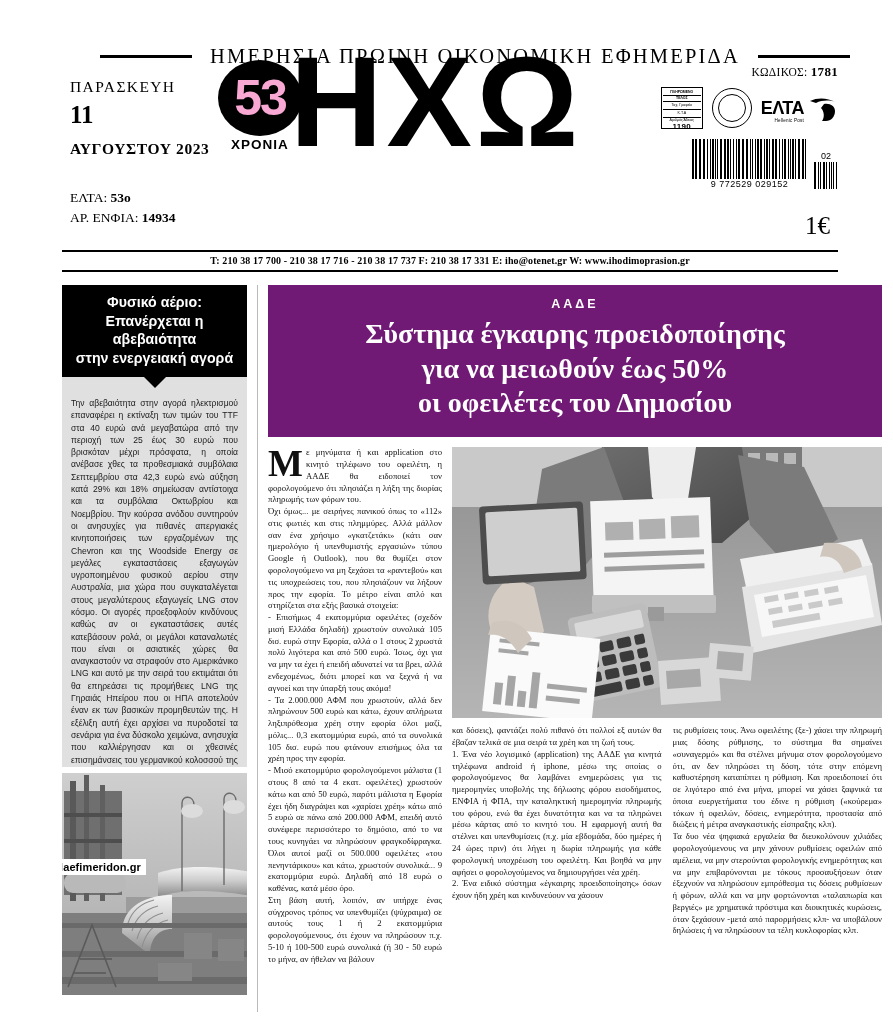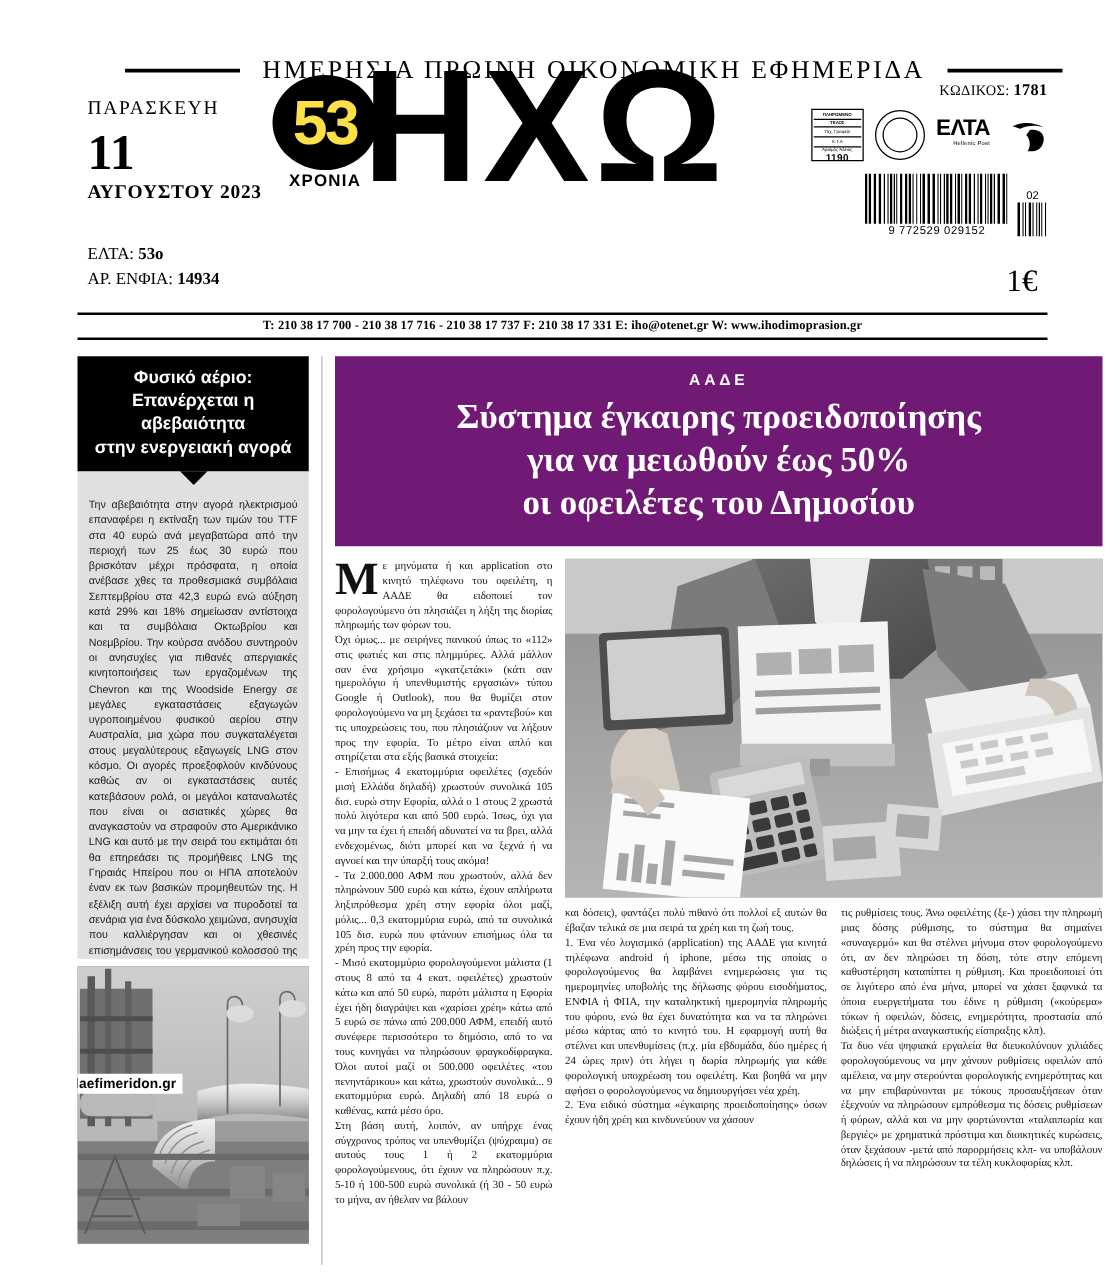--- a/index.html
+++ b/index.html
@@ -63,24 +63,24 @@
     left: 8px; top: 22px;
     width: 190px;
     font-family: "Liberation Serif", serif;
   }
   .dateblock .weekday {
     font-size: 15.5px;
     letter-spacing: 1.4px;
     margin-bottom: 6px;
   }
   .dateblock .daynum {
-    font-size: 40px;
+    font-size: 25px;
     font-weight: bold;
     line-height: 1;
-    margin-bottom: 3px;
+    margin-bottom: 13px;
   }
   .dateblock .monthyear {
     font-size: 15.5px;
     font-weight: bold;
     letter-spacing: 0.6px;
   }
   .dateblock .etos {
     margin-top: 30px;
     font-size: 13.5px;
     line-height: 1.45;
@@ -97,21 +97,21 @@
   .badge53 {
     position: absolute;
     left: 0px; top: 4px;
     width: 92px; height: 96px;
     text-align: center;
   }
   .badge53 .ellipse {
     width: 84px; height: 76px;
     border-radius: 50%;
     background: #000;
-    color: #fde047;
+    color: #f9a8d4;
     display: flex;
     align-items: center;
     justify-content: center;
     font-family: "Liberation Sans", sans-serif;
     font-weight: bold;
     font-size: 50px;
     letter-spacing: -2px;
     line-height: 1;
     margin: 0 auto;
   }
@@ -185,22 +185,22 @@
   }
   .seal::after {
     content: "";
     position: absolute;
     left: 5px; top: 5px; right: 5px; bottom: 5px;
     border-radius: 50%;
     border: 1.1px solid #000;
   }
   .elta {
     display: flex;
-    align-items: flex-start;
-    gap: 16px;
+    align-items: flex-end;
+    gap: 4px;
   }
   .elta .elta-txt {
     font-family: "Liberation Sans", sans-serif;
     font-weight: bold;
     font-size: 18px;
     letter-spacing: -0.5px;
     line-height: 1;
   }
   .elta .elta-sub {
     font-family: "Liberation Sans", sans-serif;

